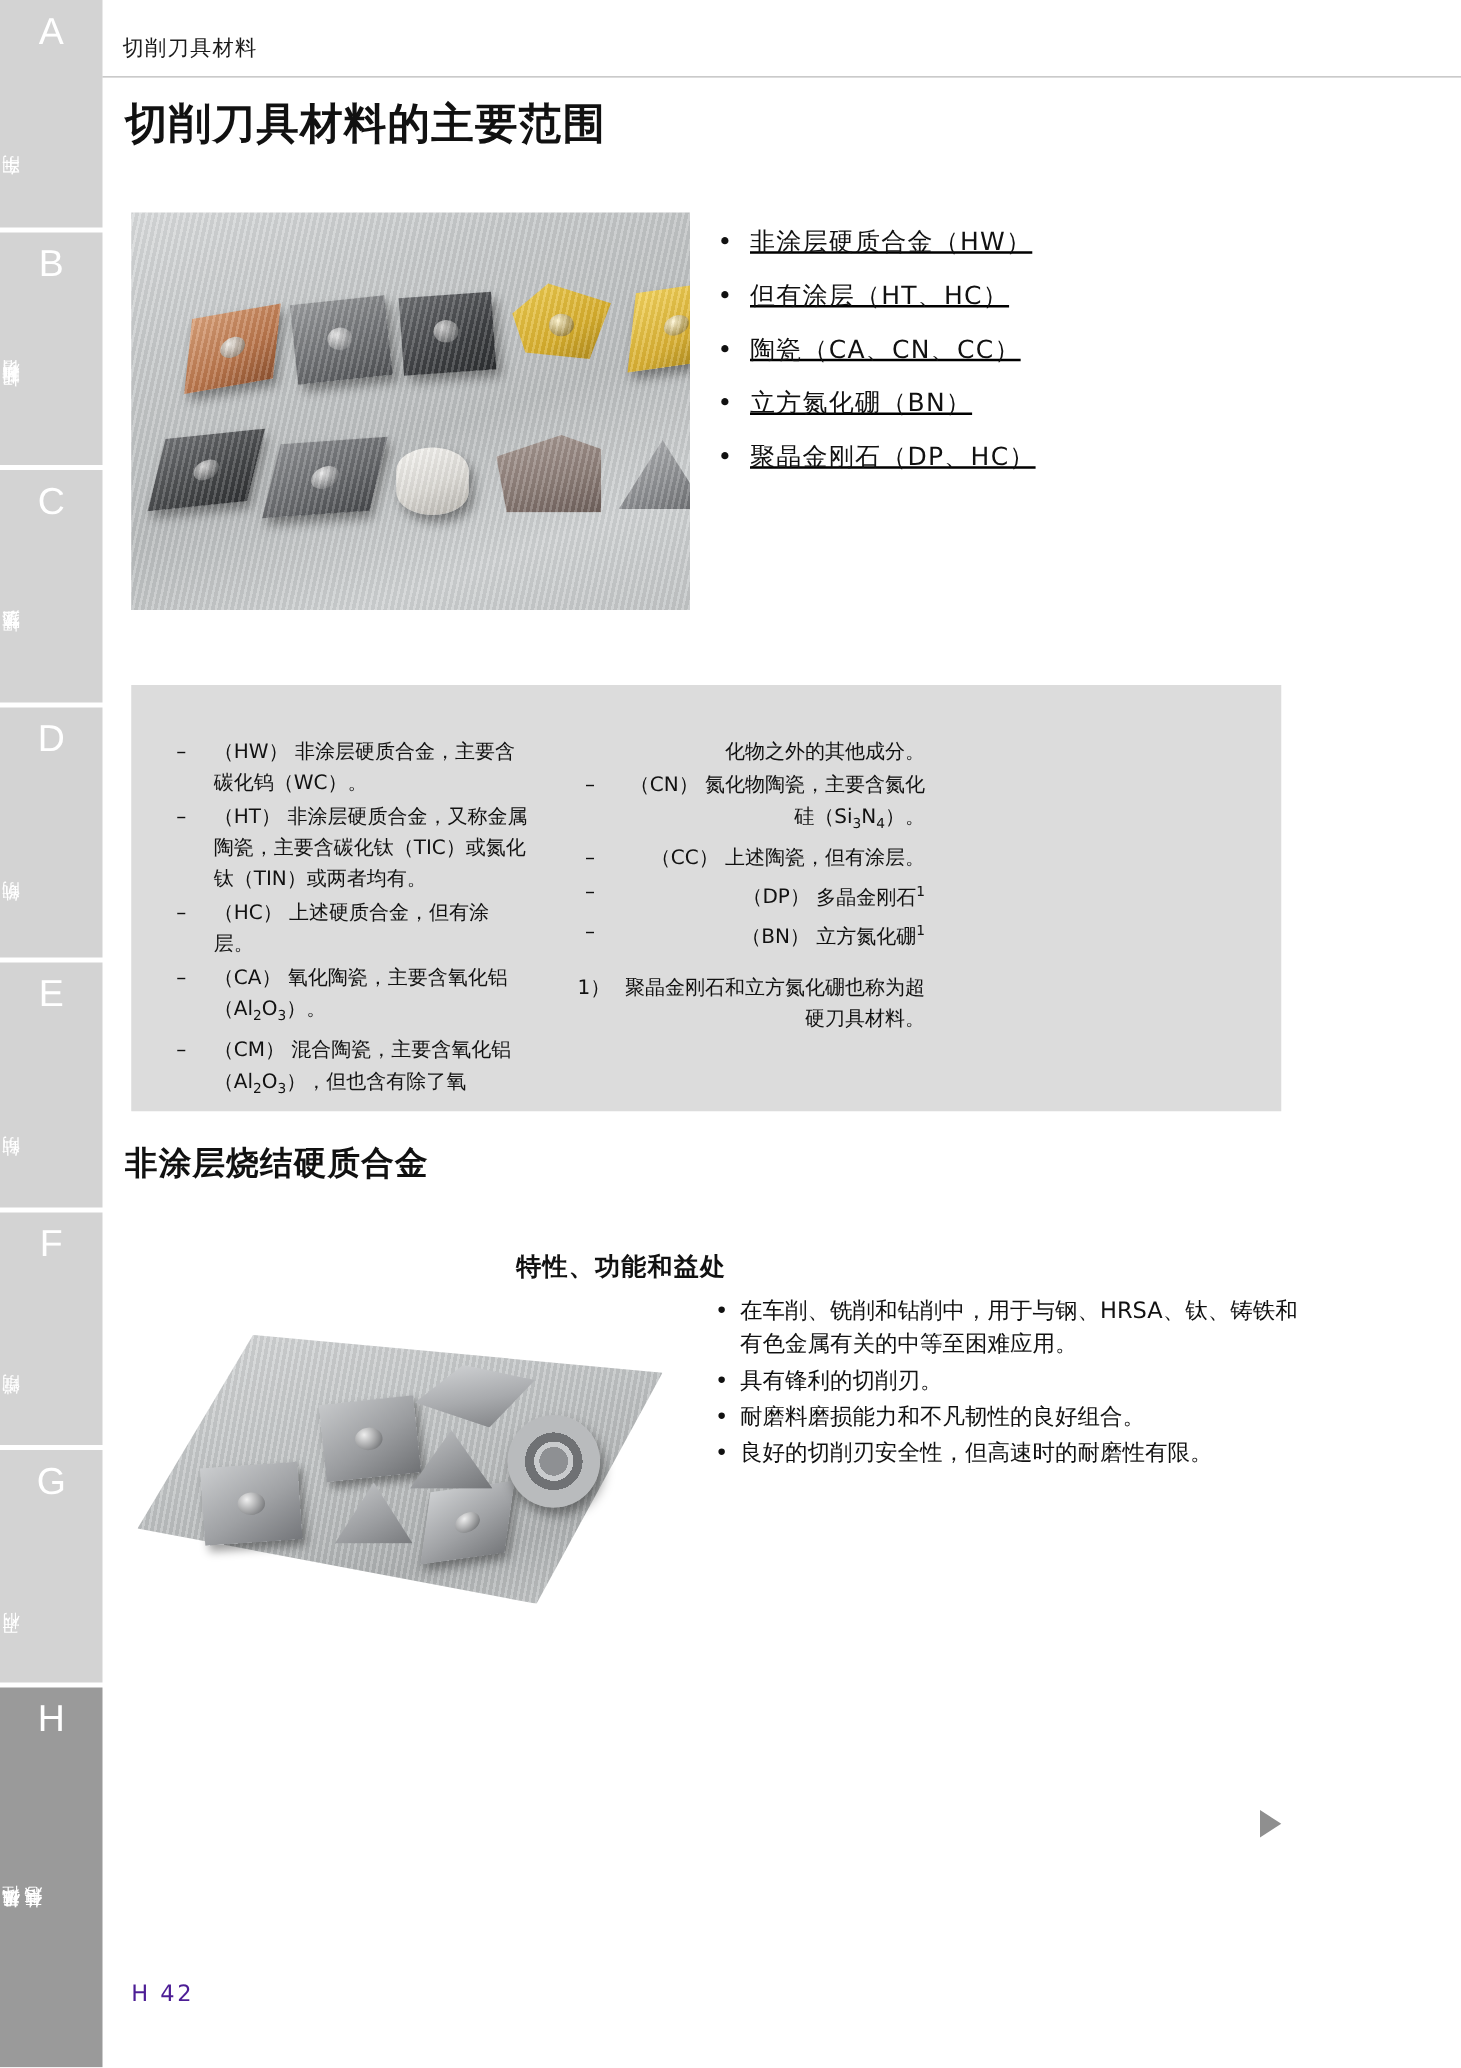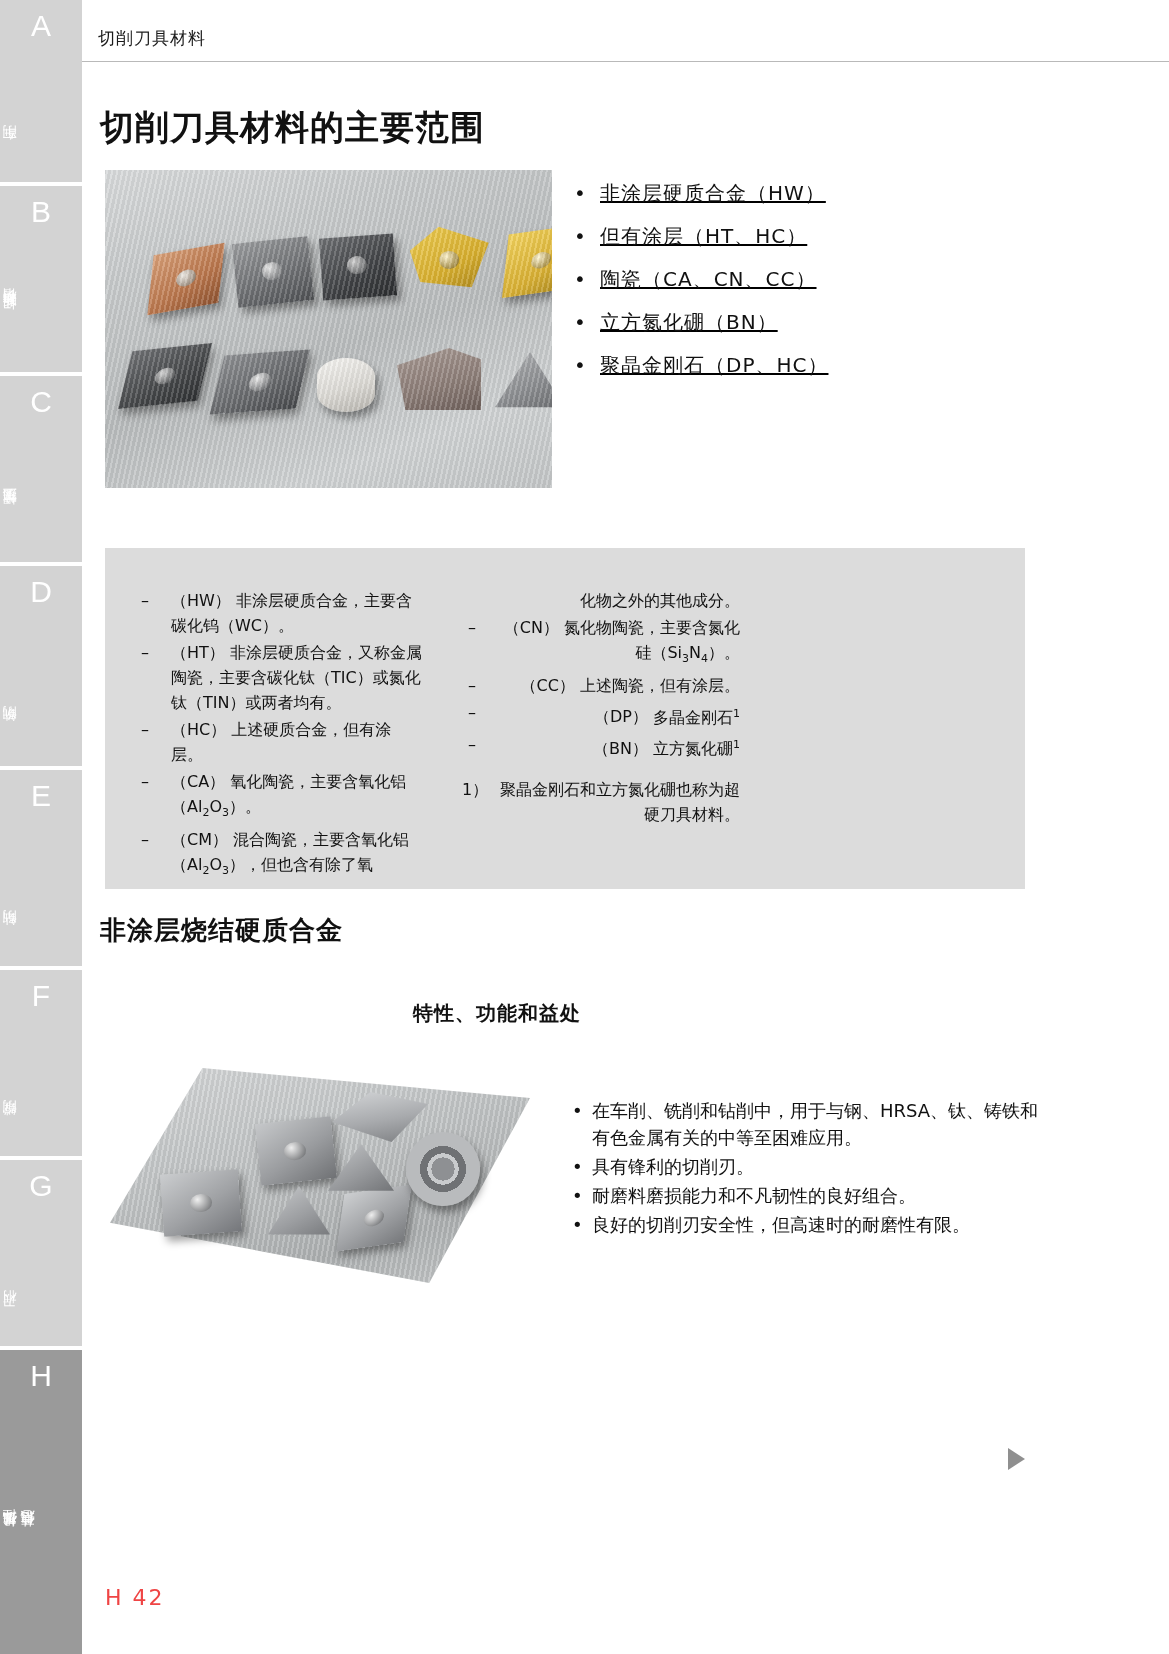--- a/index.html
+++ b/index.html
@@ -85,21 +85,20 @@
 
   
   .h1 {
     position: absolute;
     left: 100px;
     top: 76px;
     font-size: 34px;
     font-weight: bold;
     color: #111111;
     letter-spacing: 1px;
-    margin-top: 29px;
   }
   .h2 {
     position: absolute;
     left: 100px;
     top: 913px;
     font-size: 26px;
     font-weight: bold;
     color: #111111;
     letter-spacing: 1px;
   }
@@ -315,21 +314,21 @@
     left: 413px;
     top: 1000px;
     font-size: 20px;
     font-weight: bold;
     color: #111111;
     letter-spacing: 1px;
   }
   .feat-list {
     position: absolute;
     left: 570px;
-    top: 1097px;
+    top: 1035px;
     width: 470px;
     margin: 0;
     padding: 0;
   }
   .feat-list li {
     list-style: none;
     position: relative;
     padding-left: 22px;
     font-size: 18px;
     line-height: 27px;
@@ -341,22 +340,22 @@
     position: absolute;
     left: 2px;
     top: 0;
   }
 
   
   .folio {
     position: absolute;
     left: 105px;
     top: 1585px;
-    font-size: 22px;
-    color: #ef4444;
+    font-size: 18px;
+    color: #4c1d95;
     letter-spacing: 2px;
   }
   .next-arrow {
     position: absolute;
     left: 1008px;
     top: 1448px;
     width: 0;
     height: 0;
     border-left: 17px solid #8f8f8f;
     border-top: 11px solid transparent;

